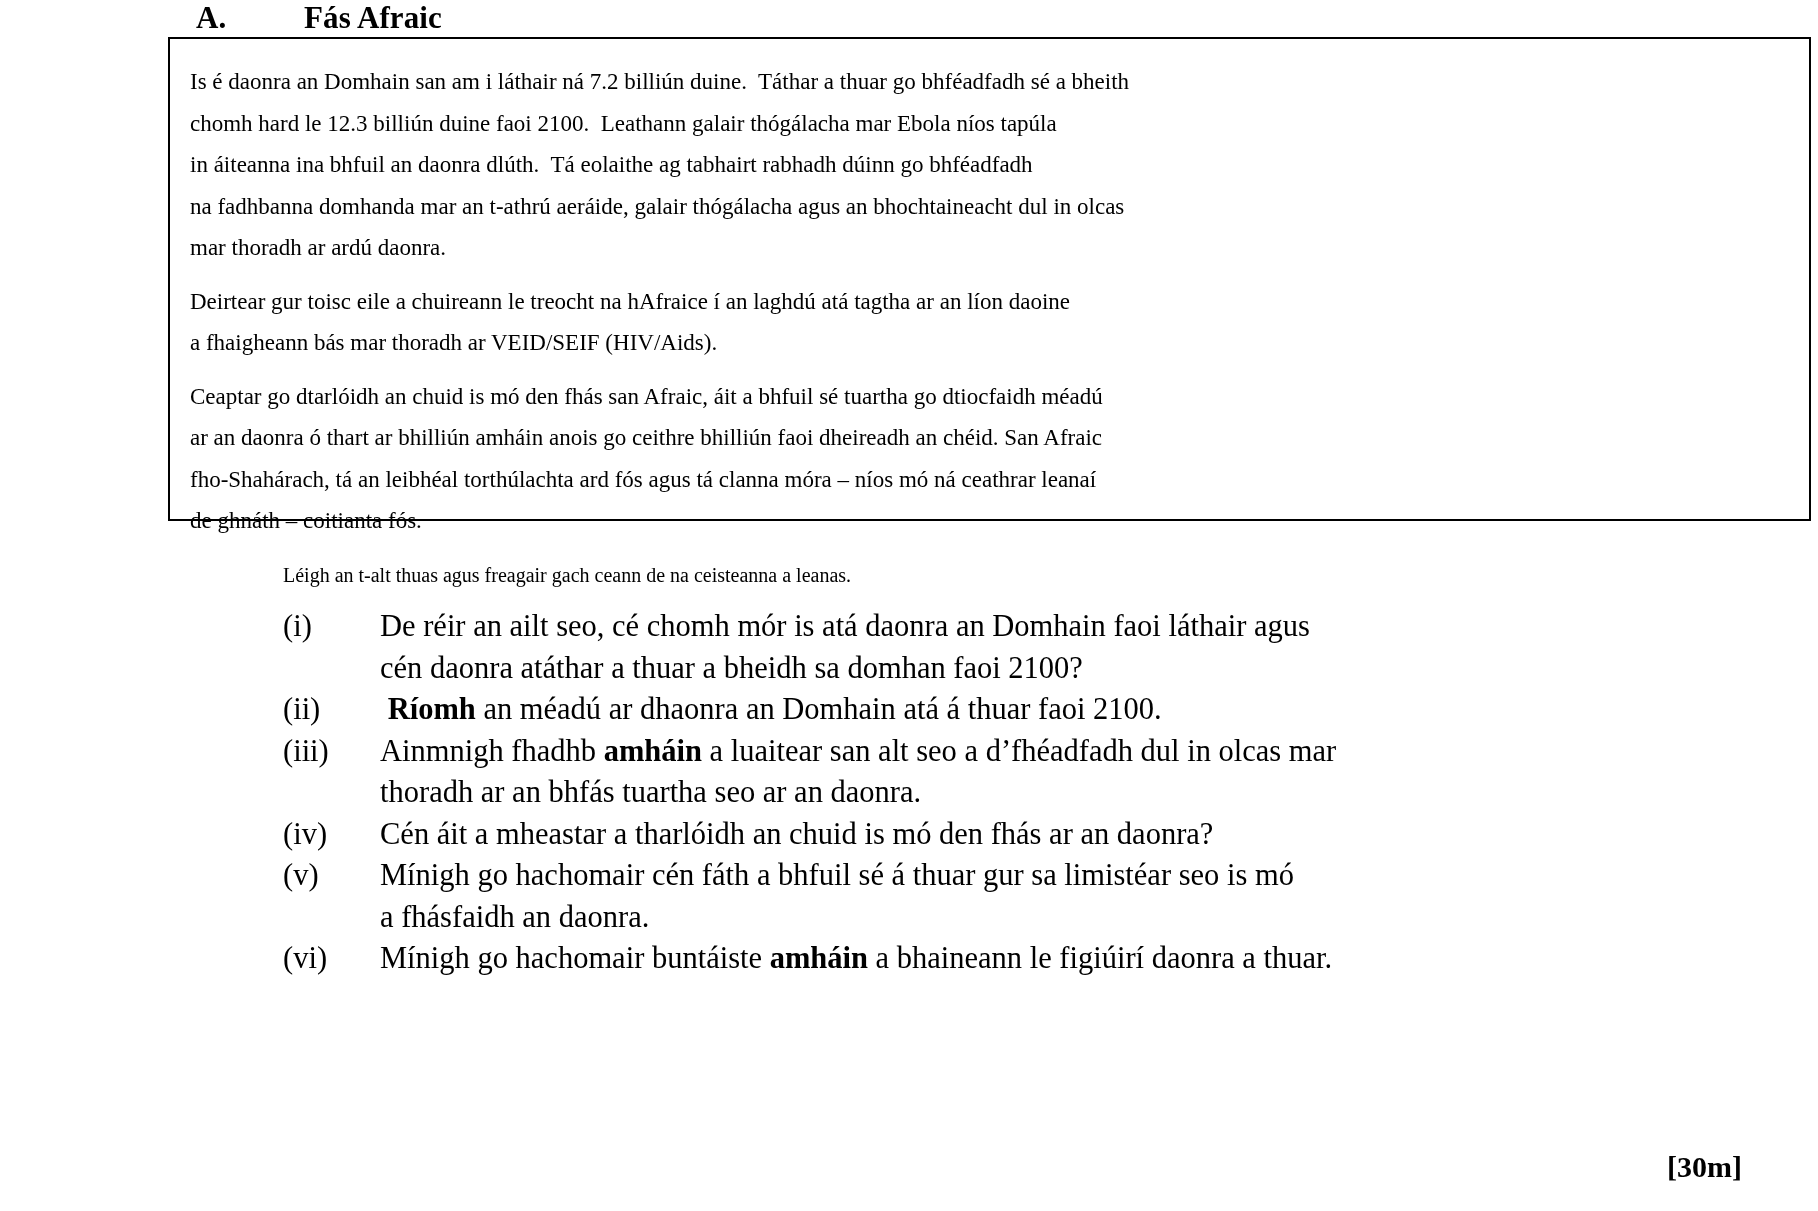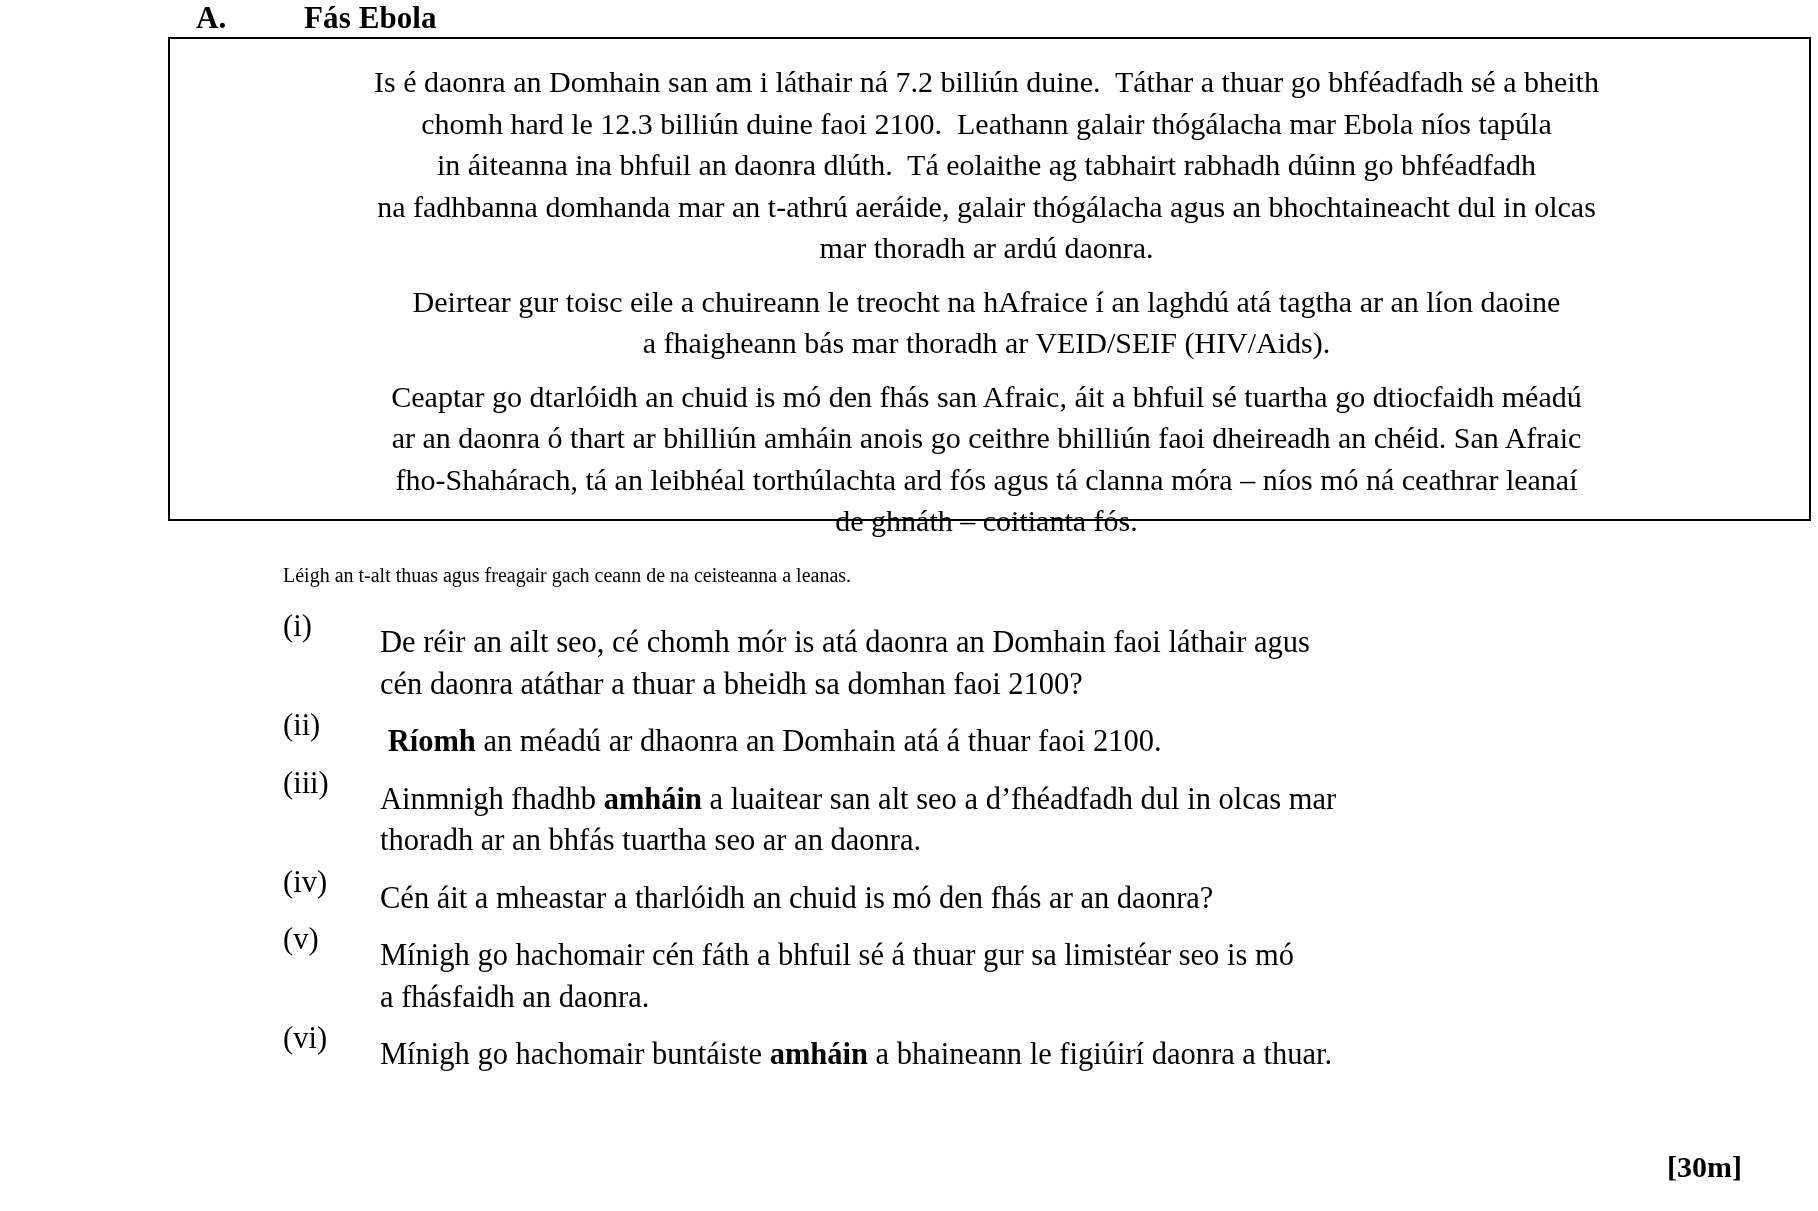--- a/index.html
+++ b/index.html
@@ -46,23 +46,23 @@
     position: absolute;
     left: 168px;
     top: 37px;
     width: 1643px;
     height: 484px;
     border: 2.5px solid #000000;
     box-sizing: border-box;
     padding: 22px 26px 10px 20px;
   }
   .passage-par {
-    font-size: 30px;
+    font-size: 23px;
     line-height: 41.5px;
-    text-align: center;
+    text-align: left;
     margin: 0 0 12px 0;
     white-space: pre-wrap;
   }
   .passage-par:last-of-type {
     margin-bottom: 0;
   }
   .attribution {
     font-size: 25px;
     line-height: 34px;
     text-align: right;
@@ -96,21 +96,20 @@
     line-height: 41.5px;
   }
   .q-num {
     width: 97px;
     flex: 0 0 97px;
     text-align: left;
   }
   .q-text {
     flex: 1 1 auto;
     white-space: pre-wrap;
-    margin-top: 16px;
   }
   .q-text b {
     font-weight: bold;
   }
 
   
   .marks {
     position: absolute;
     right: 76px;
     top: 1150px;
@@ -118,21 +117,21 @@
     font-weight: bold;
   }
 </style>
 </head>
 <body>
 
 <div class="page">
 
   <div class="section-heading">
     <span class="section-letter">A.</span>
-    <span class="section-title">Fás Ebola</span>
+    <span class="section-title">Fás Afraic</span>
   </div>
 
   <div class="passage-box">
     <p class="passage-par">Is é daonra an Domhain san am i láthair ná 7.2 billiún duine.  Táthar a thuar go bhféadfadh sé a bheith
 chomh hard le 12.3 billiún duine faoi 2100.  Leathann galair thógálacha mar Ebola níos tapúla
 in áiteanna ina bhfuil an daonra dlúth.  Tá eolaithe ag tabhairt rabhadh dúinn go bhféadfadh
 na fadhbanna domhanda mar an t-athrú aeráide, galair thógálacha agus an bhochtaineacht dul in olcas
 mar thoradh ar ardú daonra.</p>
     <p class="passage-par">Deirtear gur toisc eile a chuireann le treocht na hAfraice í an laghdú atá tagtha ar an líon daoine
 a fhaigheann bás mar thoradh ar VEID/SEIF (HIV/Aids).</p>

